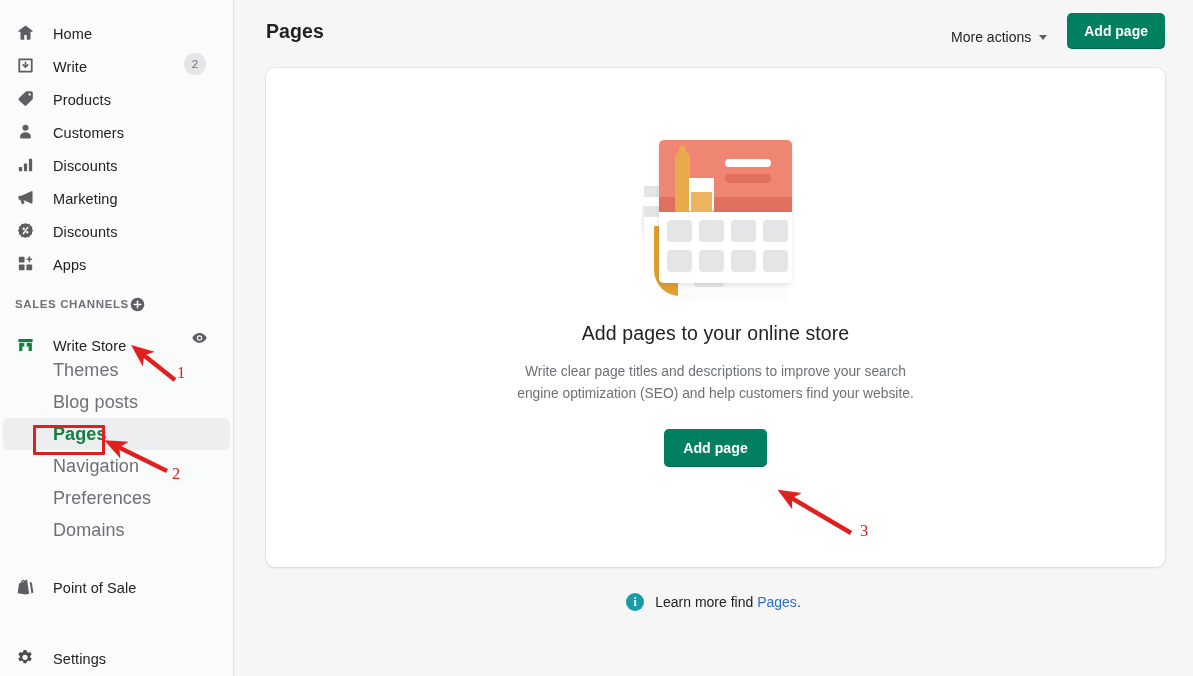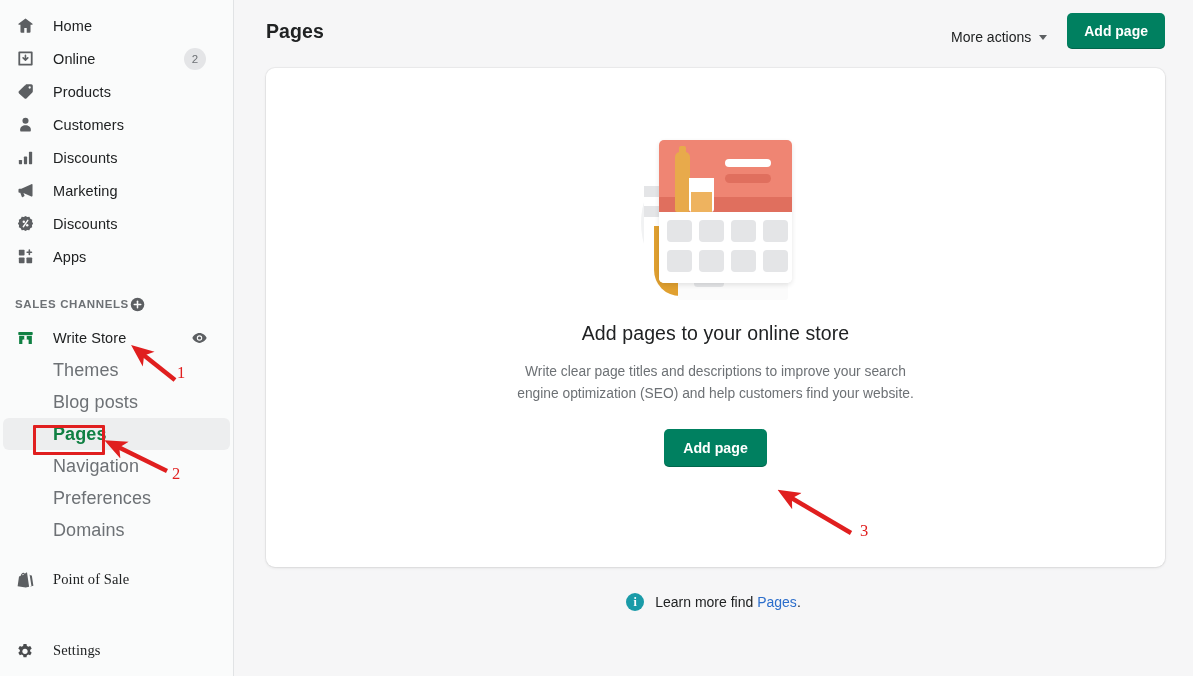--- a/index.html
+++ b/index.html
@@ -26,21 +26,21 @@
     height: 676px;
     background: #fafbfb;
     border-right: 1px solid #e1e3e5;
     position: relative;
     flex: 0 0 234px;
     padding-top: 9px;
   }
 
   .nav-item {
     display: flex;
-    align-items: center;
+    align-items: flex-end;
     height: 33px;
     margin: 0 3px;
     padding-left: 12px;
     border-radius: 4px;
     cursor: pointer;
     position: relative;
   }
   .nav-item .ico {
     width: 20px;
     height: 20px;
@@ -106,21 +106,21 @@
 
   .eye-btn {
     position: absolute;
     right: 22px;
     top: 50%;
     transform: translateY(-50%);
     cursor: pointer;
     display: flex;
   }
 
-  .bottom-items { position: absolute; left: 0; right: 0; font-family: Liberation Serif, serif; }
+  .bottom-items { position: absolute; left: 0; right: 0; }
 
   
   .main {
     flex: 1;
     height: 676px;
     background: #f6f6f7;
     position: relative;
     overflow: hidden;
   }
 
@@ -333,21 +333,21 @@
         </span>
         <span class="lbl">Home</span>
       </div>
 
       <div class="nav-item">
         <span class="ico">
           <svg width="19" height="19" viewBox="0 0 20 20">
               <path fill="#5c5f62" d="M3.4 2.6h13.2c.5 0 .9.4.9.9v13c0 .5-.4.9-.9.9H3.4a.9.9 0 0 1-.9-.9v-13c0-.5.4-.9.9-.9zm1 1.8v11.2h11.2V4.4H4.4zm5.6 1.5c.4 0 .8.3.8.8v3.1l1-1a.8.8 0 1 1 1.1 1.1l-2.4 2.4a.8.8 0 0 1-1.1 0L7 9.9a.8.8 0 1 1 1.1-1.1l1 1V6.7c0-.5.4-.8.9-.8z"></path>
             </svg>
         </span>
-        <span class="lbl">Online</span>
+        <span class="lbl">Write</span>
         <span class="badge">2</span>
       </div>
 
       <div class="nav-item">
         <span class="ico">
           <svg width="19" height="19" viewBox="0 0 20 20">
               <path fill="#5c5f62" d="M10.3 2.4H16c1 0 1.7.8 1.7 1.7v5.7c0 .5-.2.9-.5 1.2l-6 6a1.7 1.7 0 0 1-2.4 0L3.2 12c-.7-.7-.7-1.8 0-2.4l6-6c.3-.3.7-.5 1.1-.5zm4.1 2.2a1.2 1.2 0 1 0 0 2.4 1.2 1.2 0 0 0 0-2.4z"></path>
             </svg>
         </span>
         <span class="lbl">Products</span>

